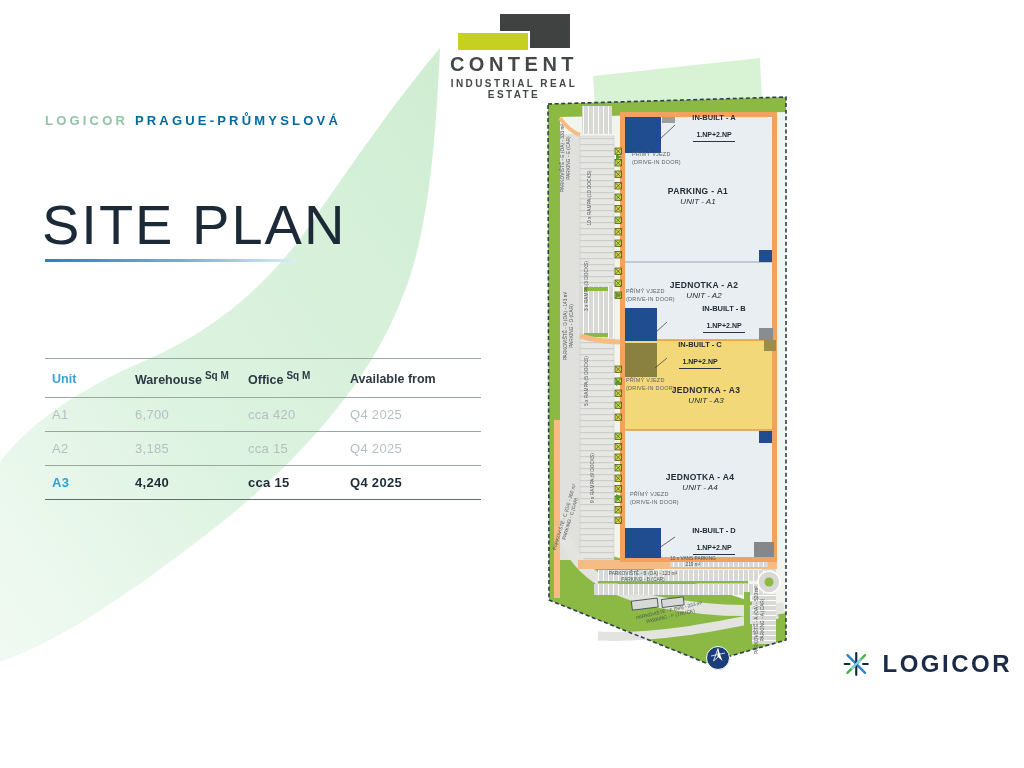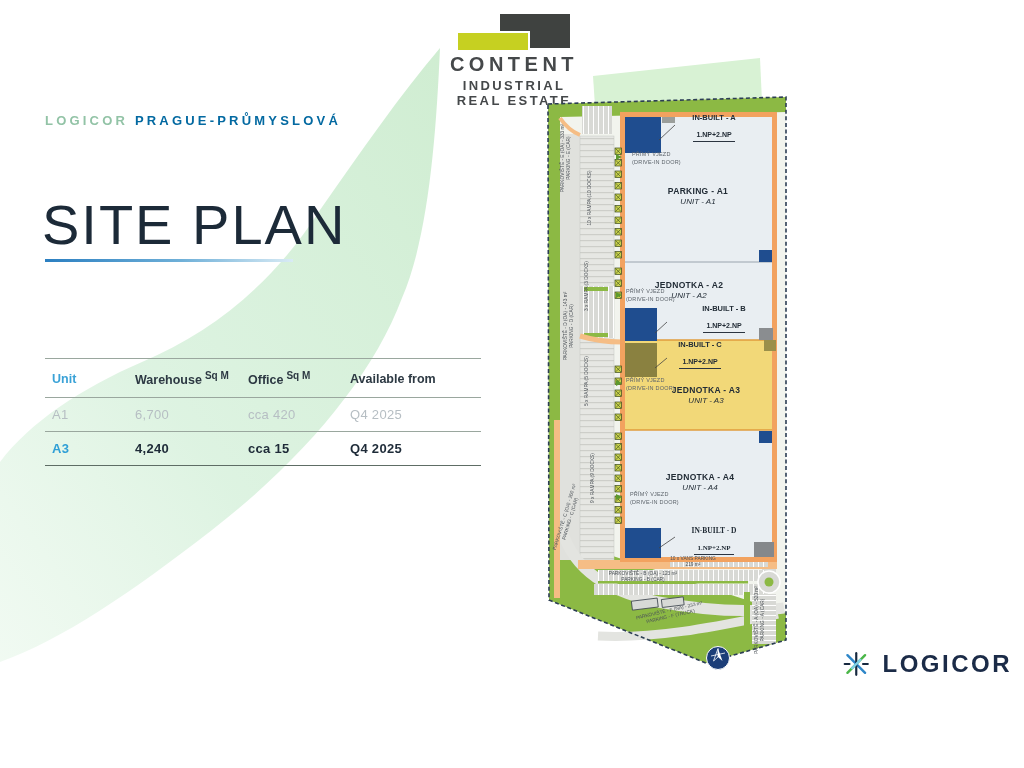--- a/index.html
+++ b/index.html
@@ -10,21 +10,21 @@
   .layer{position:absolute;}
   
   #bg{left:0;top:0;width:1024px;height:768px;z-index:0;}
   
   .content-logo{left:446px;top:10px;width:136px;text-align:center;z-index:2;}
   .c-mark{position:relative;width:112px;height:40px;margin:0 auto;}
   .c-dark{position:absolute;left:42px;top:4px;width:70px;height:34px;background:#3f4240;}
   .c-accent{position:absolute;left:0;top:21px;width:70px;height:17px;background:#c6d021;
             border-top:2px solid #fff;border-right:2px solid #fff;}
   .c-word{font-size:20px;font-weight:700;letter-spacing:4.5px;color:#45484a;margin-top:3px;}
-  .c-tag{font-size:13px;font-weight:600;letter-spacing:2.4px;color:#45484a;margin-top:2px;}
+  .c-tag{font-size:10px;font-weight:600;letter-spacing:2.4px;color:#45484a;margin-top:2px;}
   
   .kicker{left:45px;top:113px;font-size:13px;letter-spacing:3.2px;font-weight:600;z-index:2;white-space:nowrap;}
   .kicker .k1{color:#92c3a6;}
   .kicker .k2{color:#0369a1;font-weight:800;}
   .page-title{left:42px;top:192px;font-size:56px;font-weight:300;letter-spacing:2px;color:#1c2a38;z-index:2;}
   .title-underline{left:45px;top:259px;width:248px;height:3px;z-index:2;
     background:linear-gradient(90deg,#2b7fc1 0%,#6fb0d8 55%,#d9ebf5 100%);}
   
   .tablewrap{left:45px;top:358px;width:436px;z-index:2;}
   table{border-collapse:collapse;width:436px;table-layout:fixed;}
@@ -100,20 +100,26 @@
       <th><span>Warehouse</span><span class="sup">Sq M</span></th>
       <th><span>Office</span><span class="sup">Sq M</span></th>
       <th><span>Available from</span></th>
     </tr>
   </thead>
   <tbody>
     <tr class="muted">
       <td class="cell-unit">A1</td>
       <td>6,700</td>
       <td>cca 420</td>
+      <td>Q4 2025</td>
+    </tr>
+    <tr class="muted">
+      <td class="cell-unit">A2</td>
+      <td>3,185</td>
+      <td>cca  15</td>
       <td>Q4 2025</td>
     </tr>
     <tr class="active">
       <td class="cell-unit">A3</td>
       <td>4,240</td>
       <td>cca  15</td>
       <td>Q4 2025</td>
     </tr>
   </tbody>
 </table>
@@ -238,21 +244,21 @@
       <path d="M 180,558.5 L 184.5,571 L 180,567 Z" fill="#ffffff"></path>
       <path d="M 180,558.5 L 175.5,571 L 180,567 Z" fill="none" stroke="#ffffff" stroke-width="0.8"></path>
       <path d="M 173,566 L 187,563" stroke="#ffffff" stroke-width="0.8"></path>
     </g>
   </svg>
 
   <div class="sp-lbl un" style="left:98px;top:96px;width:124px;">
     <div class="l1">PARKING - A1</div>
     <div class="l2">UNIT - A1</div>
   </div>
-  <div class="sp-lbl un" style="left:89px;top:190px;width:124px;">
+  <div class="sp-lbl un" style="left:104px;top:190px;width:124px;">
     <div class="l1">JEDNOTKA - A2</div>
     <div class="l2">UNIT - A2</div>
   </div>
   <div class="sp-lbl un" style="left:106px;top:295px;width:124px;">
     <div class="l1">JEDNOTKA - A3</div>
     <div class="l2">UNIT - A3</div>
   </div>
   <div class="sp-lbl un" style="left:100px;top:382px;width:124px;">
     <div class="l1">JEDNOTKA - A4</div>
     <div class="l2">UNIT - A4</div>
@@ -263,21 +269,21 @@
     <div class="l2">1.NP+2.NP</div>
   </div>
   <div class="sp-lbl ib" style="left:110px;top:214px;width:84px;padding-left:34px;">
     <div class="l1">IN-BUILT - B</div>
     <div class="l2">1.NP+2.NP</div>
   </div>
   <div class="sp-lbl ib" style="left:120px;top:250px;width:84px;">
     <div class="l1">IN-BUILT - C</div>
     <div class="l2">1.NP+2.NP</div>
   </div>
-  <div class="sp-lbl ib" style="left:130px;top:436px;width:92px;font-family:Liberation Serif, serif;">
+  <div class="sp-lbl ib" style="left:130px;top:436px;width:92px;">
     <div class="l1">IN-BUILT - D</div>
     <div class="l2">1.NP+2.NP</div>
   </div>
 
   <div class="sp-lbl drv" style="left:94px;top:61px;width:80px;">
     <div>PŘÍMÝ VJEZD</div>
       <div>(DRIVE-IN DOOR)</div>
   </div>
   <div class="sp-lbl drv" style="left:88px;top:198px;width:80px;">
     <div>PŘÍMÝ VJEZD</div>

